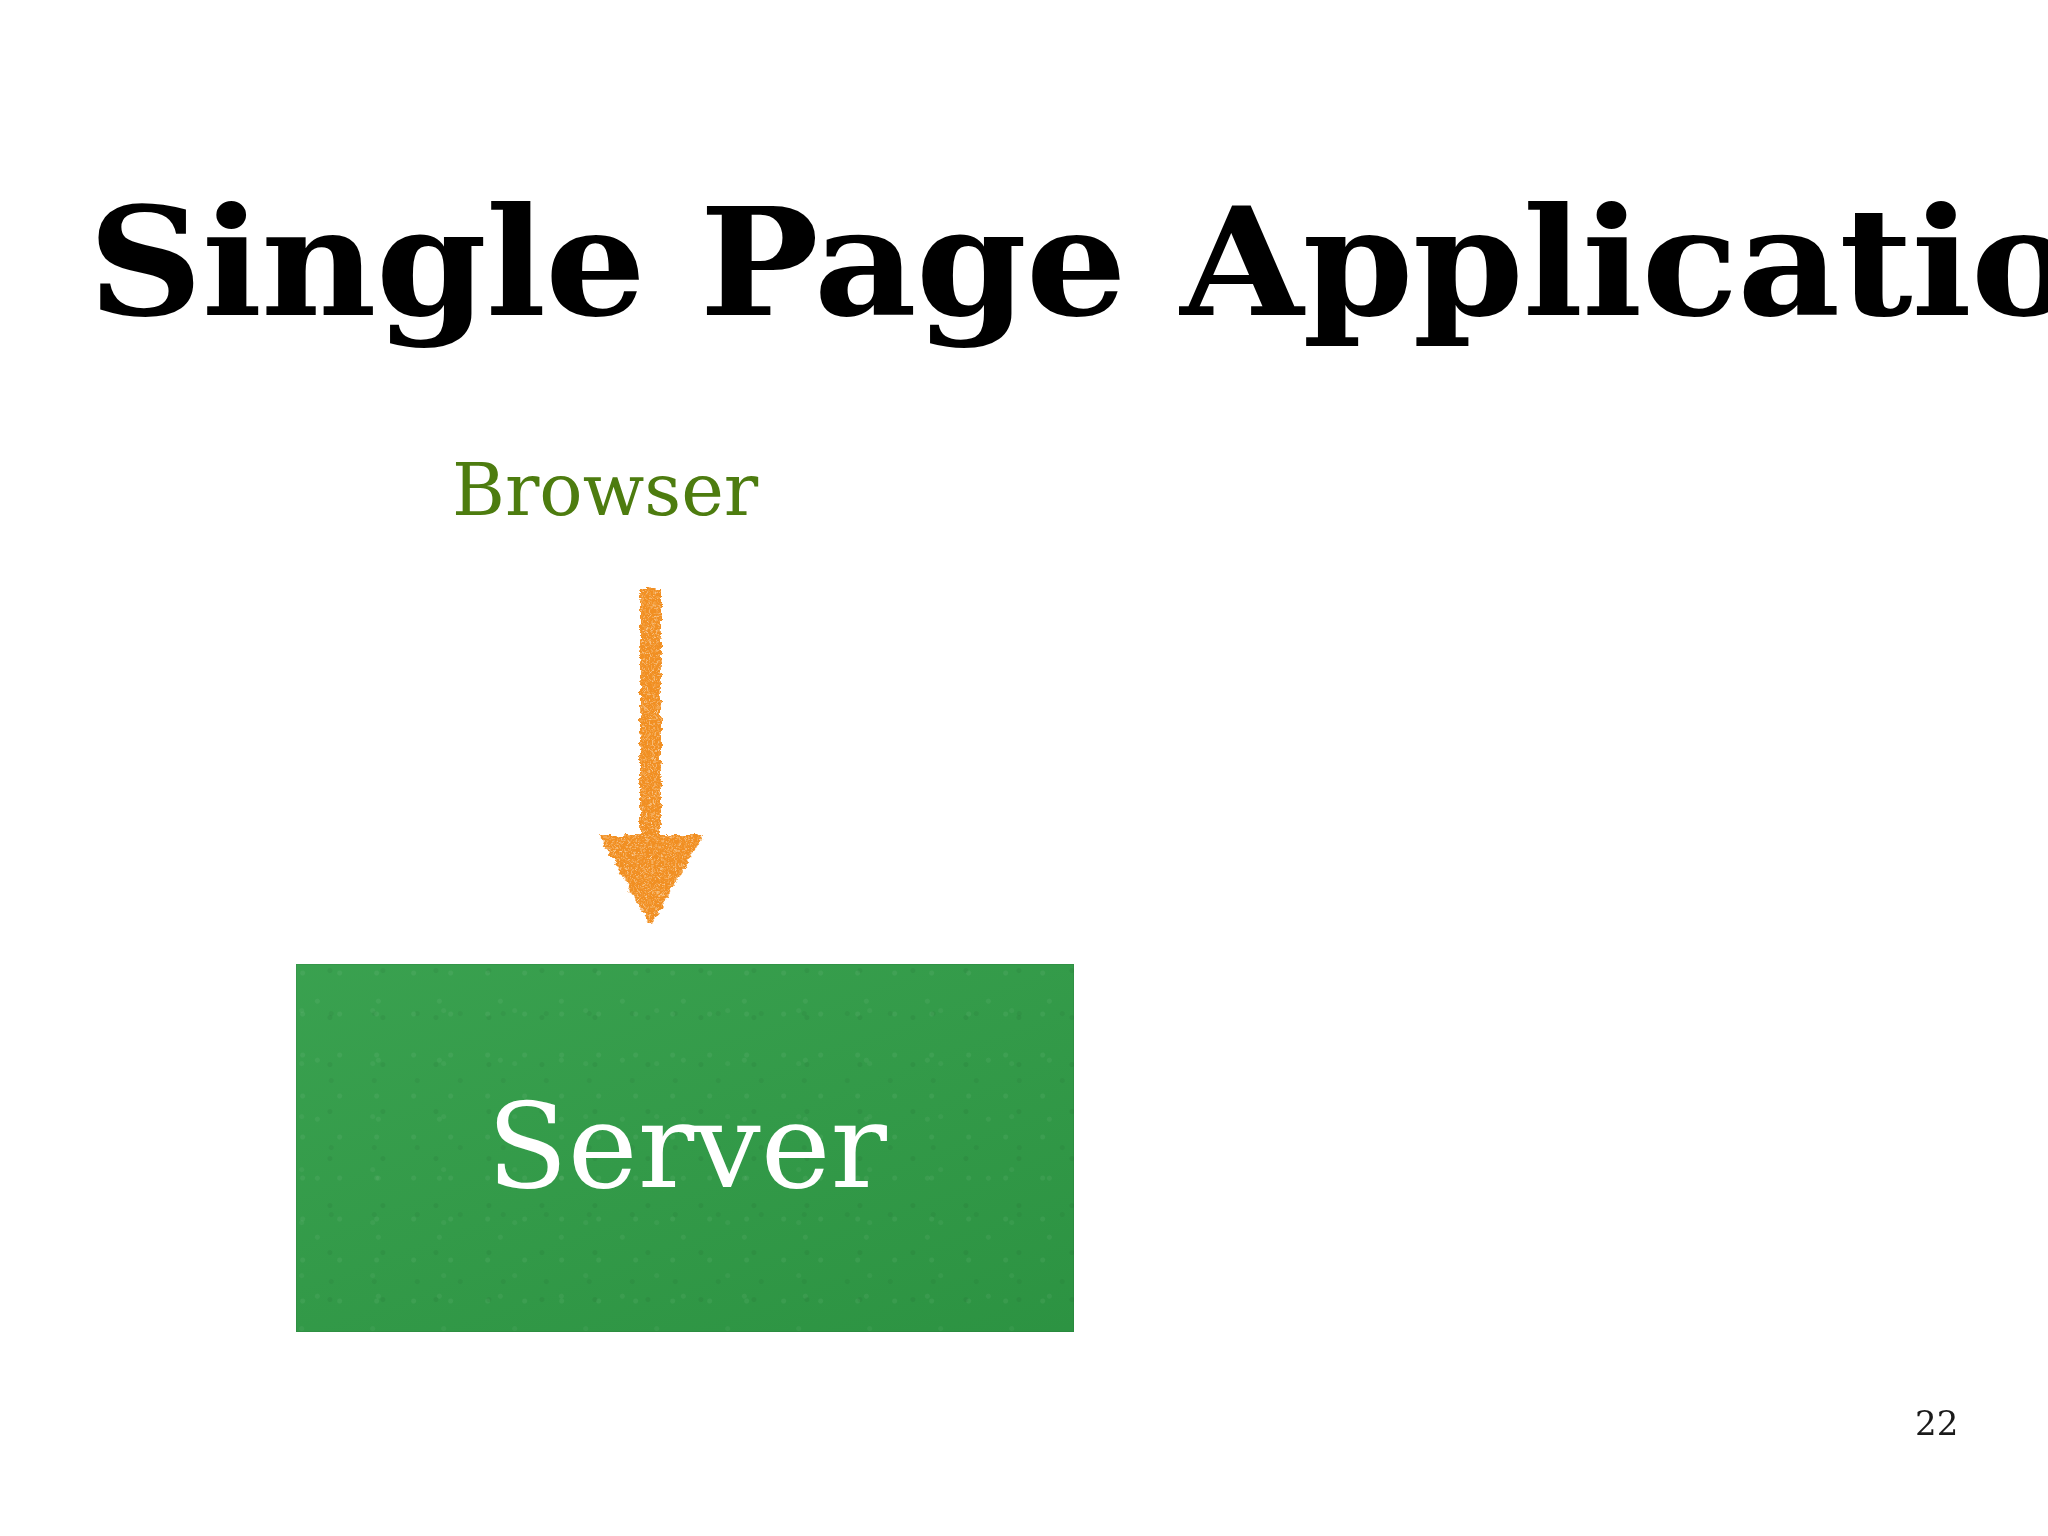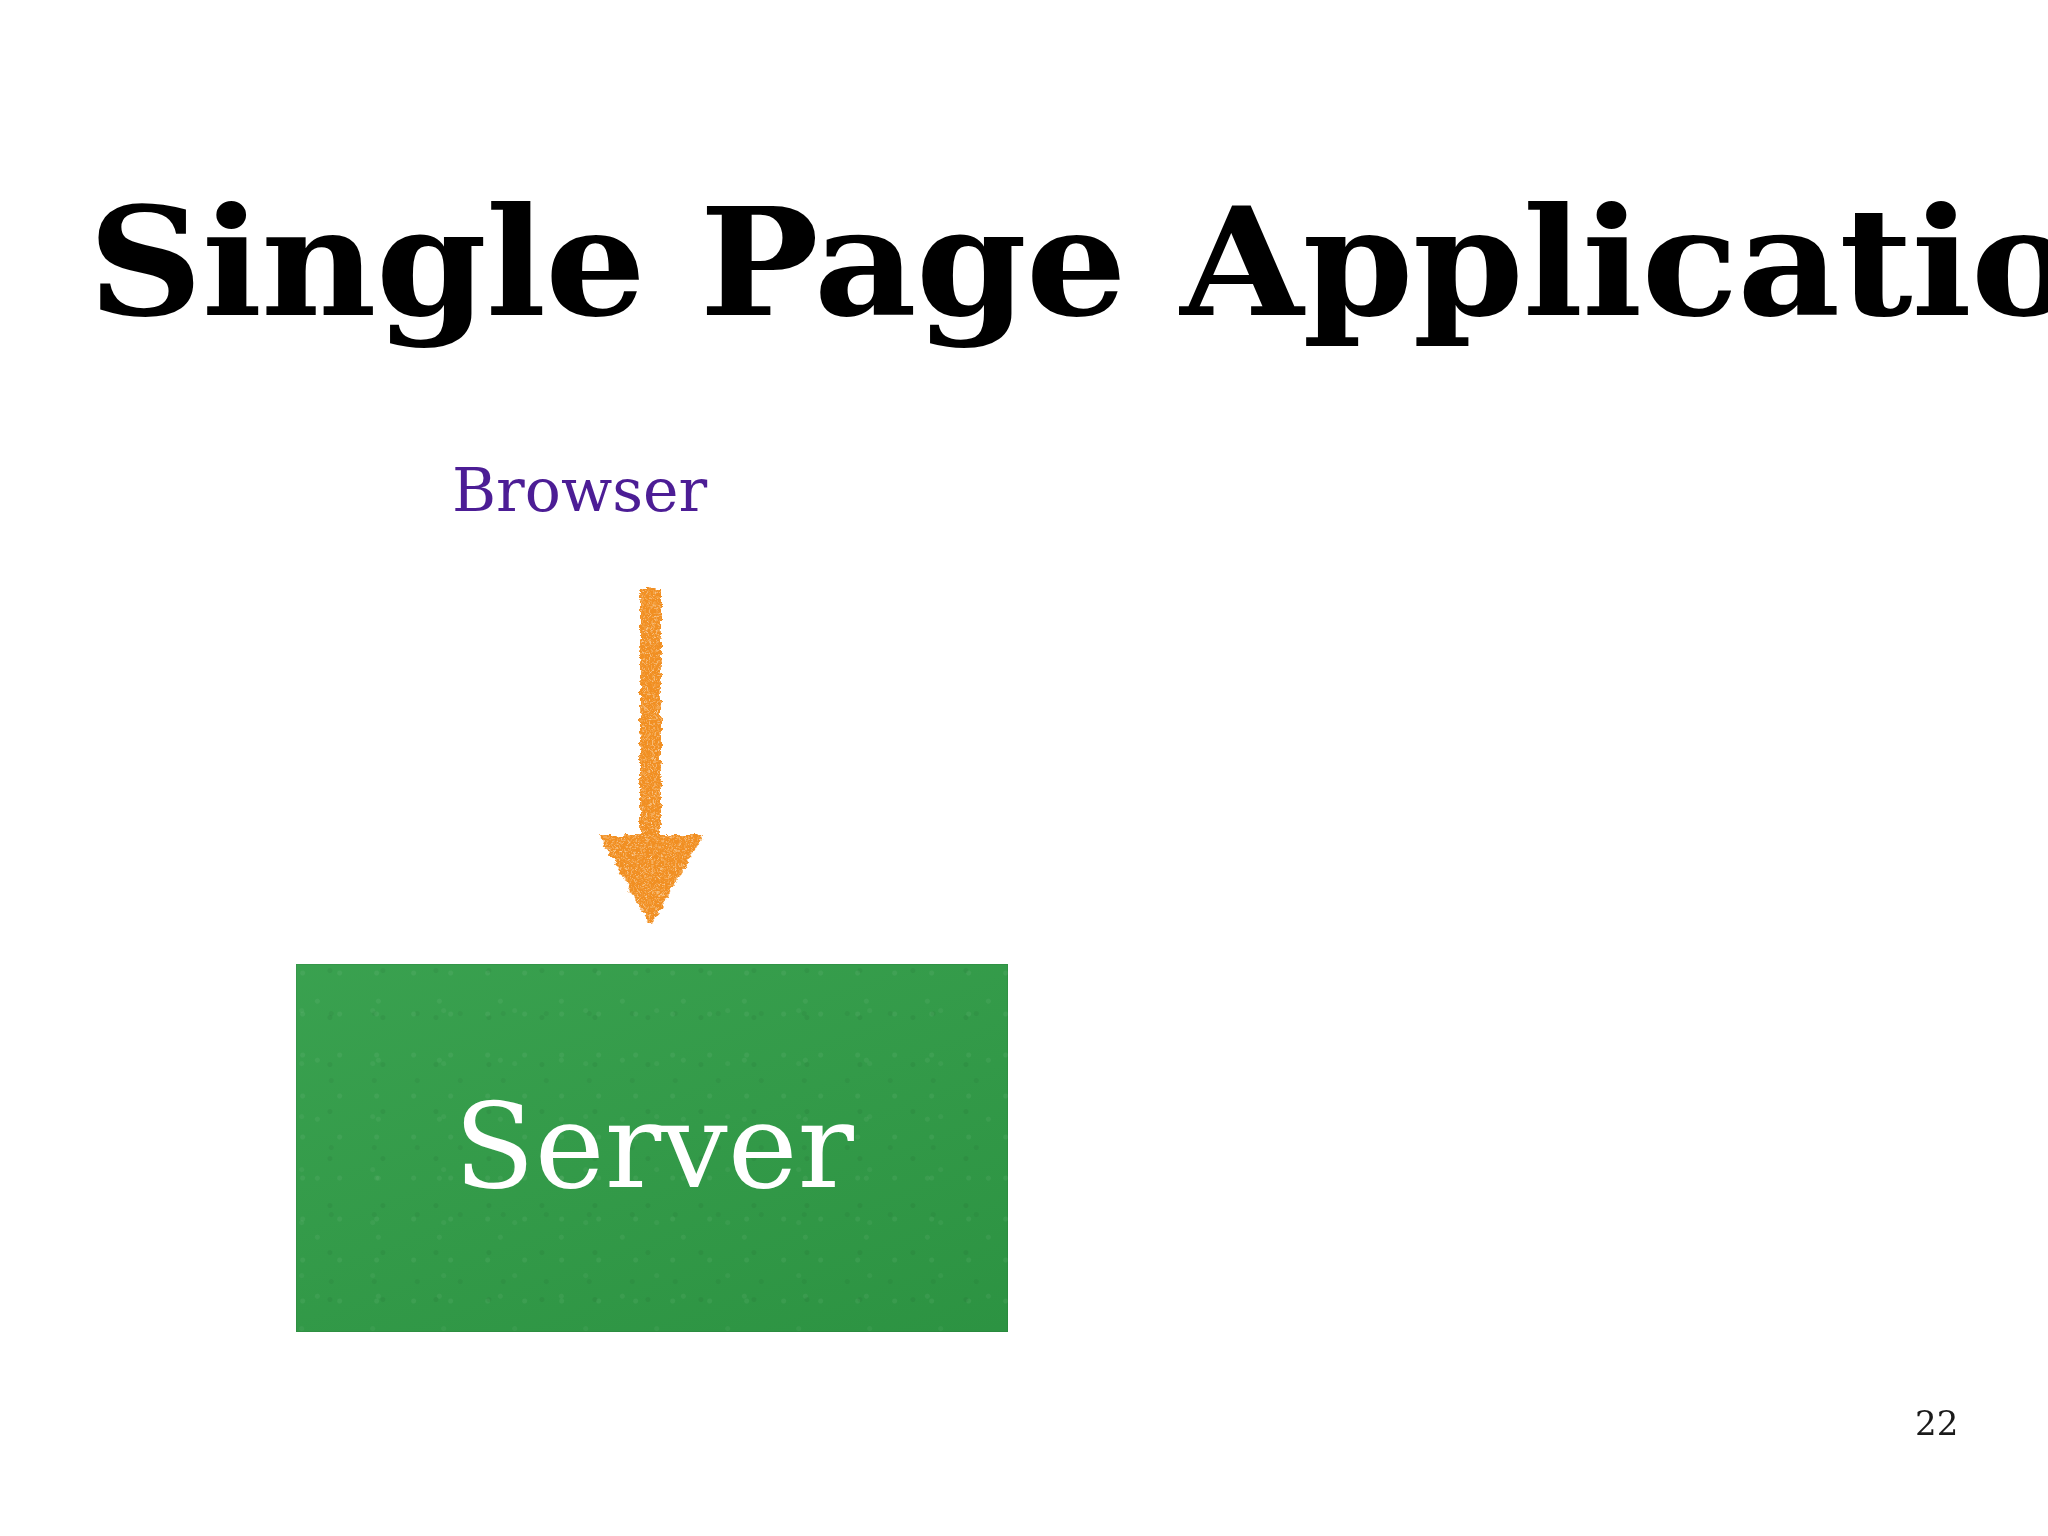--- a/index.html
+++ b/index.html
@@ -33,42 +33,42 @@
     transform-origin: left top;
   }
 
   
   #browser-label {
     position: absolute;
     left: 452px;
     top: 440px;
     font-family: "DejaVu Serif", "Liberation Serif", serif;
     font-weight: 400;
-    font-size: 60px;
+    font-size: 72px;
     line-height: 100px;
-    color: #4c1d95;
+    color: #4d7c0f;
     white-space: nowrap;
   }
 
   
   #flow-arrow {
     position: absolute;
     left: 590px;
     top: 585px;
     width: 130px;
     height: 345px;
   }
   #flow-arrow svg { display: block; width: 130px; height: 345px; }
 
   
   #server-box {
     position: absolute;
     left: 296px;
     top: 964px;
-    width: 712px;
+    width: 778px;
     height: 368px;
     background-color: #2f9c46;
     background-image:
       radial-gradient(circle at 18% 22%, rgba(255,255,255,0.055) 0 2px, rgba(0,0,0,0) 3px),
       radial-gradient(circle at 64% 14%, rgba(0,0,0,0.05) 0 2px, rgba(0,0,0,0) 3px),
       radial-gradient(circle at 35% 63%, rgba(255,255,255,0.05) 0 2px, rgba(0,0,0,0) 3px),
       radial-gradient(circle at 82% 74%, rgba(0,0,0,0.045) 0 2px, rgba(0,0,0,0) 3px),
       radial-gradient(circle at 8% 88%, rgba(255,255,255,0.045) 0 2px, rgba(0,0,0,0) 3px),
       linear-gradient(160deg, rgba(255,255,255,0.05), rgba(0,0,0,0.06));
     background-size: 37px 41px, 53px 47px, 61px 59px, 43px 67px, 71px 53px, 100% 100%;

